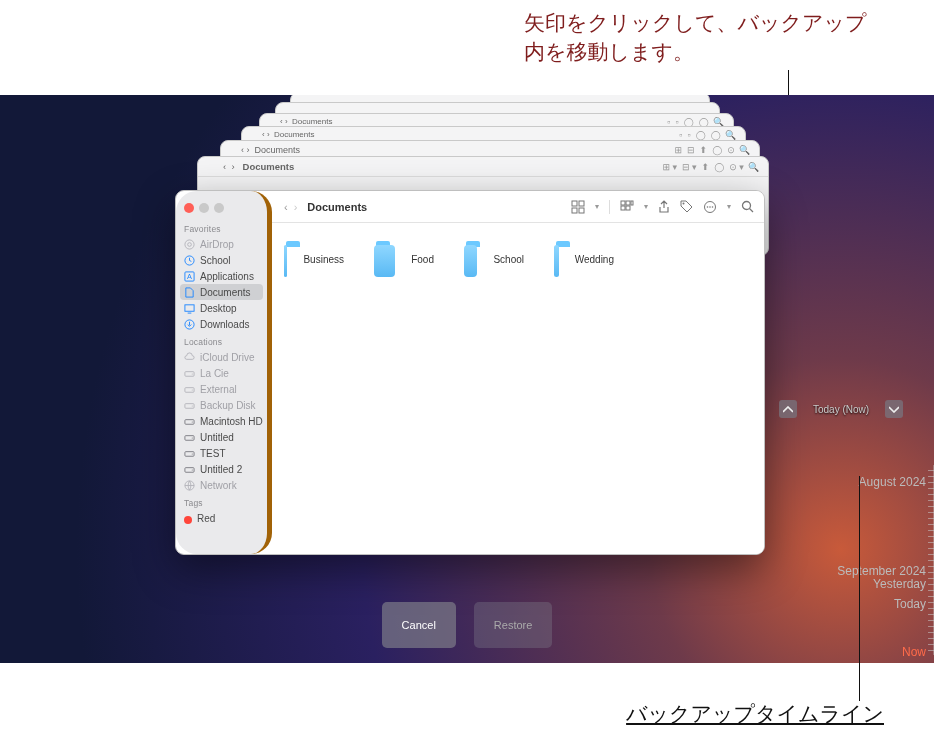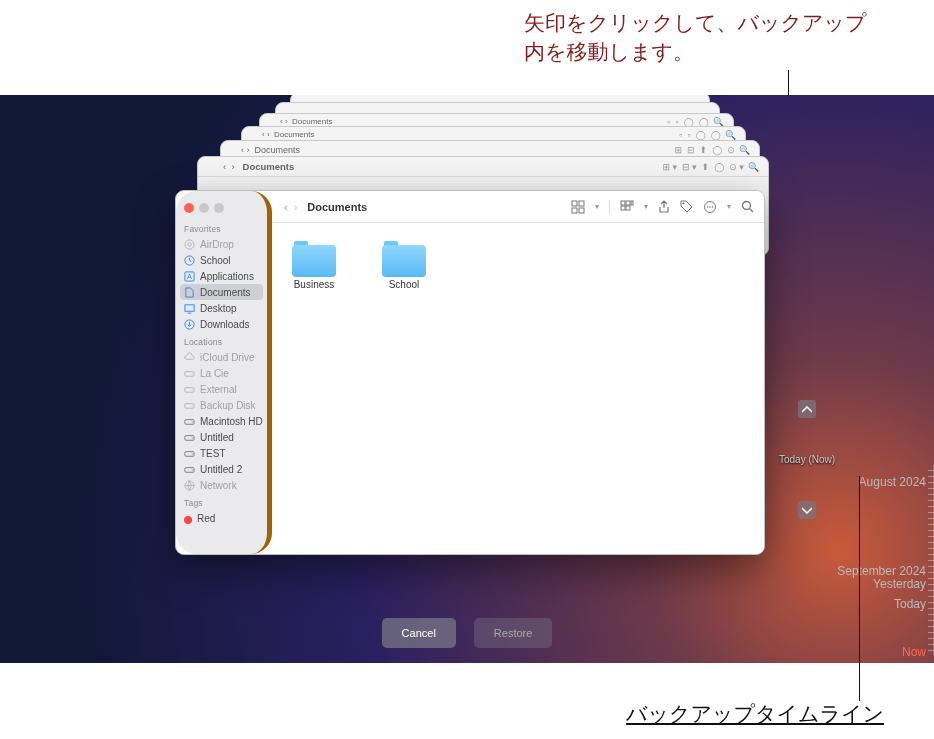--- a/index.html
+++ b/index.html
@@ -129,40 +129,40 @@
   .tb-icons .sep{width:1px;height:14px;background:#ddd;}
   .tb-icons span{cursor:default;}
 
   .file-area{
     flex:1;
     padding:18px 12px;
     display:flex;
     gap:30px;
     align-items:flex-start;
   }
-  .folder-item{display:flex;flex-direction:column;align-items:center;gap:2px;font-size:10px;color:#333;cursor:default;width:60px;}
+  .folder-item{display:flex;flex-direction:row;align-items:center;gap:16px;font-size:10px;color:#333;cursor:default;width:60px;}
   .folder-icn{
     width:44px;height:36px;
     position:relative;
   }
   .folder-icn::before{
     content:"";position:absolute;top:0;left:2px;width:14px;height:6px;
     background:#6cc9ff;border-radius:2px 2px 0 0;
   }
   .folder-icn::after{
     content:"";position:absolute;top:4px;left:0;right:0;bottom:0;
     background:linear-gradient(#8fd7ff,#59b9f4);
     border-radius:4px;
   }
 
   
   .nav-arrows{
     position:absolute;
     top:305px; left:779px;
-    display:flex;flex-direction:column;gap:36px;
+    display:flex;flex-direction:row;gap:16px;
     align-items:center;
   }
   .arrow-btn{
     width:18px;height:18px;border-radius:3px;
     background:rgba(120,120,130,.7);
     display:flex;align-items:center;justify-content:center;
     color:#eee;font-size:11px;
     cursor:pointer;
   }
   .now-label{
@@ -170,21 +170,21 @@
     white-space:nowrap;
   }
 
   
   .bottom-btns{
     position:absolute;
     bottom:15px;left:0;width:934px;
     display:flex;justify-content:center;gap:18px;
   }
   .btn{
-    padding:9px 20px;font-size:11px;border-radius:5px;
+    padding:17px 20px;font-size:11px;border-radius:5px;
     color:#fff;cursor:pointer;border:none;
   }
   .btn.cancel{background:rgba(130,130,140,.65);}
   .btn.restore{background:rgba(130,130,140,.35);color:#aaa;}
 
   
   .timeline{
     position:absolute;
     top:370px;right:0;
     width:68px;height:190px;
@@ -495,21 +495,29 @@
           </span>
         </div>
       </div>
       <div class="file-area" id="folders">
           <div class="folder-item">
             <div class="folder-icn"></div>
             <div>Business</div>
           </div>
           <div class="folder-item">
             <div class="folder-icn"></div>
+            <div>Food</div>
+          </div>
+          <div class="folder-item">
+            <div class="folder-icn"></div>
             <div>School</div>
+          </div>
+          <div class="folder-item">
+            <div class="folder-icn"></div>
+            <div>Wedding</div>
           </div>
         </div>
     </div>
   </div>
 
   <div class="nav-arrows">
     <div class="arrow-btn">
       <svg width="10" height="7" viewBox="0 0 10 7">
           <path d="M0 6l5-5 5 5" fill="none" stroke="#eee" stroke-width="1.6"></path>
         </svg>

